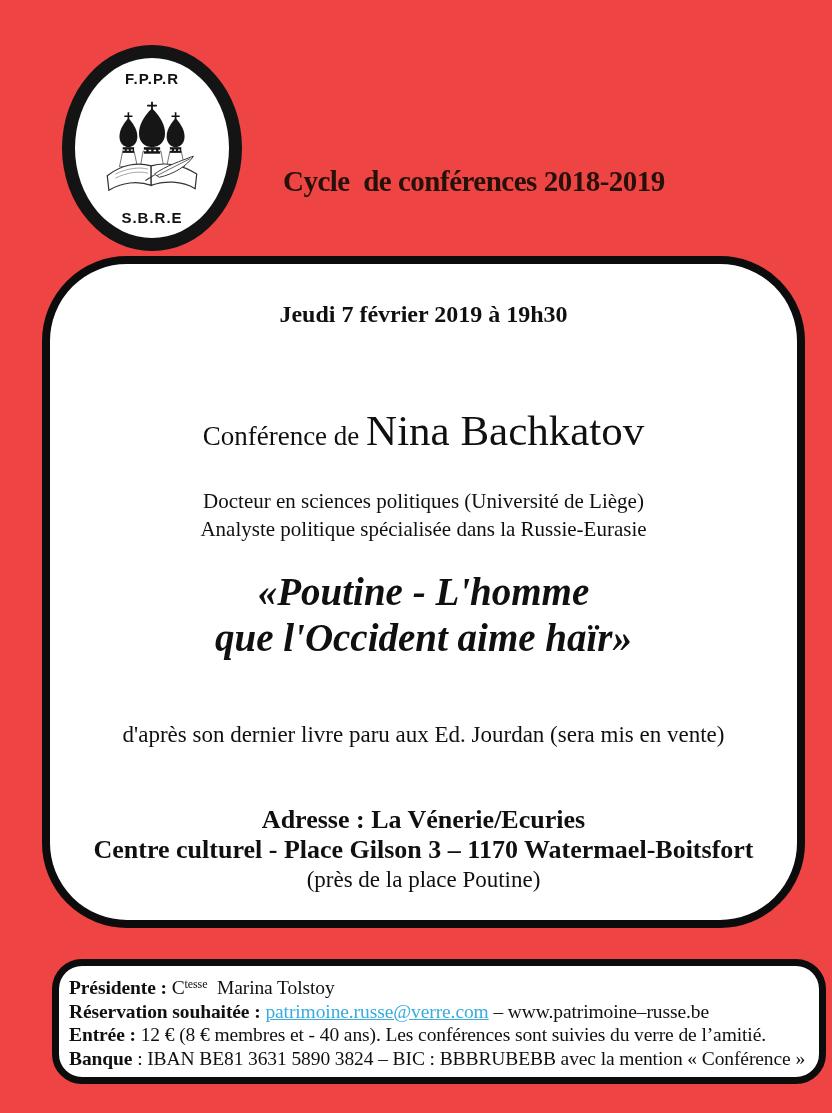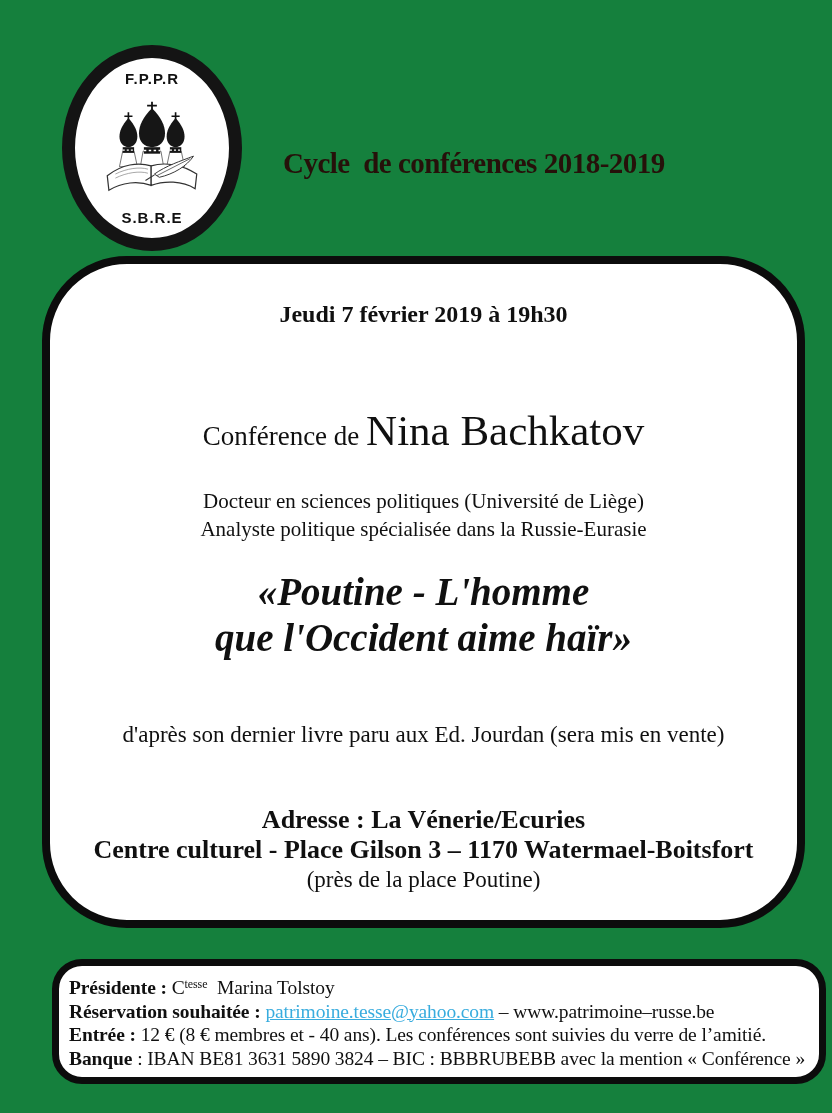--- a/index.html
+++ b/index.html
@@ -1,33 +1,33 @@
 <!DOCTYPE html>
 <html><head>
 <meta charset="utf-8">
 <style>
   html,body{margin:0;padding:0;}
-  .page{position:relative;width:832px;height:1113px;background:#15803d;overflow:hidden;
+  .page{position:relative;width:832px;height:1113px;background:#ef4444;overflow:hidden;
         font-family:"Liberation Serif",serif;color:#101010;}
 
   
   .logo{position:absolute;left:62px;top:45px;width:154px;height:156px;background:#fff;
         border:13px solid #141414;border-radius:50%;
         display:flex;flex-direction:column;align-items:center;justify-content:space-between;
         padding:12px 0 12px;box-sizing:content-box;}
   .logo-label{font-family:"Liberation Sans",sans-serif;font-weight:bold;font-size:15px;
         letter-spacing:1px;color:#111;}
 
   
   .org-block{position:absolute;left:283px;top:66px;width:520px;font-weight:bold;
         color:#26110a;line-height:31px;}
   .org-line{white-space:pre;letter-spacing:-0.5px;}
   .org-prefix{font-size:31px;}
   .org-rest{font-size:22px;}
-  .cycle{position:absolute;left:283px;top:147px;font-size:29px;font-weight:bold;
+  .cycle{position:absolute;left:283px;top:165px;font-size:29px;font-weight:bold;
         color:#26110a;white-space:pre;letter-spacing:-0.5px;}
 
   
   .event-card{position:absolute;left:42px;top:256px;width:747px;height:656px;background:#fff;
         border:8px solid #0c0c0c;border-radius:85px;}
   .center-block{position:absolute;left:0;width:100%;text-align:center;}
   .datetime{top:37px;font-size:24px;font-weight:bold;}
   .conference{top:140px;line-height:54px;white-space:pre;}
   .conference-prefix{font-size:27px;}
   .speaker{font-size:43px;}
@@ -112,20 +112,20 @@
     <div class="center-block address">
       <div class="addr-strong">Adresse : La Vénerie/Ecuries</div>
       <div class="addr-strong">Centre culturel - Place Gilson 3 – 1170 Watermael-Boitsfort</div>
       <div class="addr-plain">(près de la place Poutine)</div>
     </div>
   </div>
 
   <div class="info-card">
     <div class="info-line"><b>Présidente :</b><span> C</span><span class="sup">tesse</span><span>  Marina Tolstoy</span></div>
 
-    <div class="info-line"><b>Réservation souhaitée : </b><a class="email">patrimoine.tesse@yahoo.com</a><span> – www.patrimoine–russe.be</span></div>
+    <div class="info-line"><b>Réservation souhaitée : </b><a class="email">patrimoine.russe@verre.com</a><span> – www.patrimoine–russe.be</span></div>
 
     <div class="info-line"><b>Entrée :</b><span> 12 € (8 € membres et - 40 ans). Les conférences sont suivies du verre de l’amitié.</span></div>
 
     <div class="info-line"><b>Banque</b><span> : IBAN BE81 3631 5890 3824 – BIC : BBBRUBEBB avec la mention « Conférence »</span></div>
   </div>
 
 </div>
 
 </body></html>

